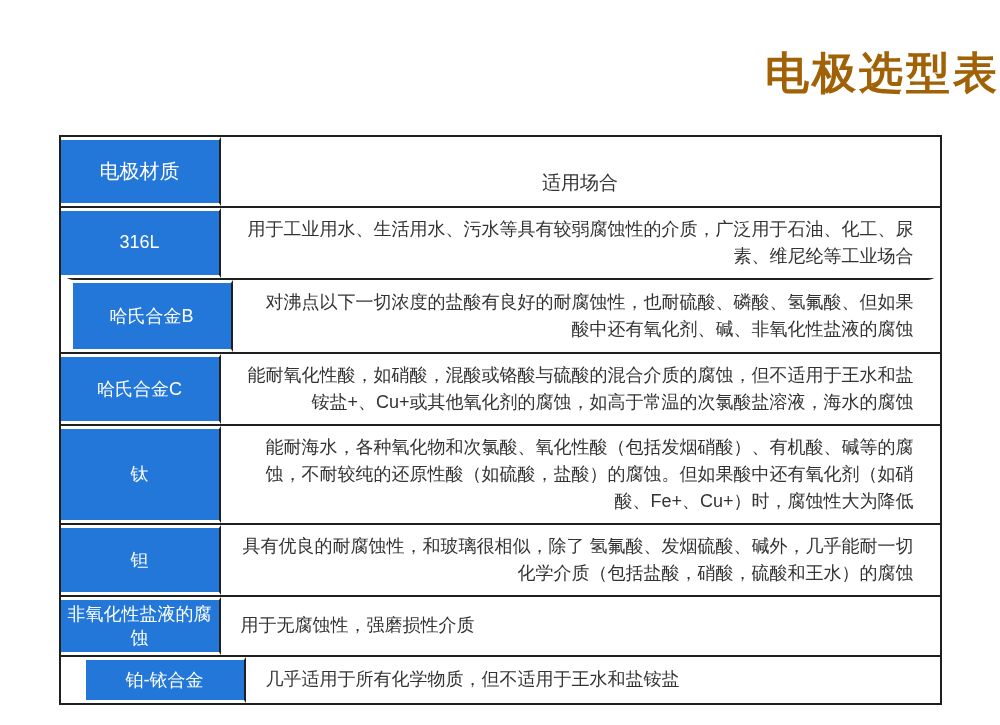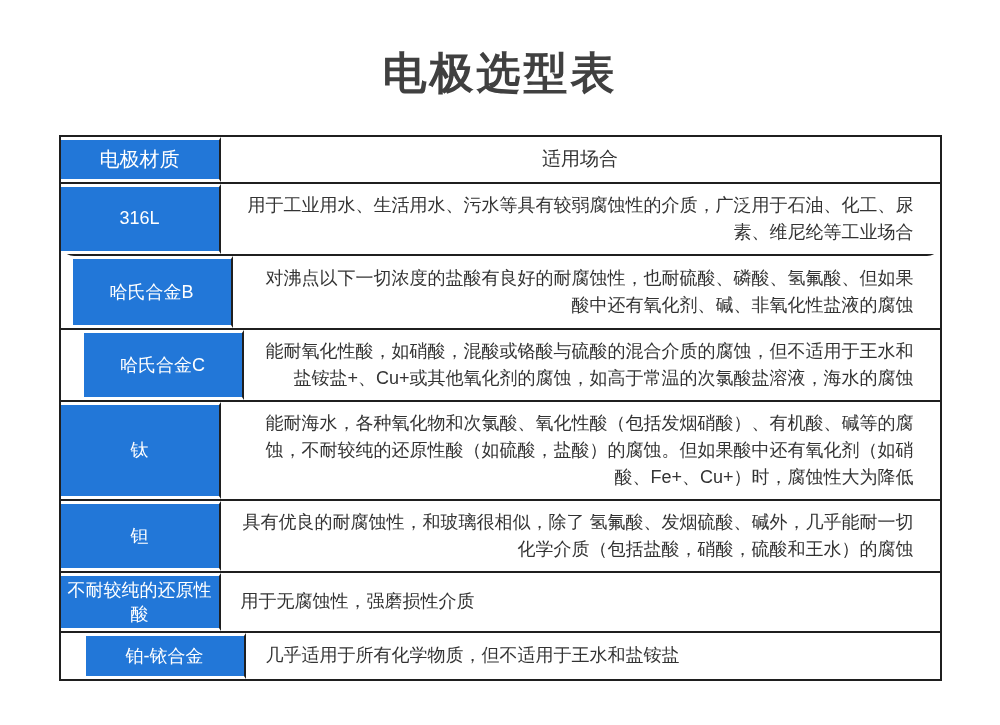--- a/index.html
+++ b/index.html
@@ -6,24 +6,24 @@
   html, body {
     width: 1000px; height: 725px;
     background: #ffffff;
     font-family: "Liberation Sans", "DejaVu Sans", sans-serif;
     overflow: hidden;
   }
   .page { position: relative; width: 1000px; height: 725px; background: #fff; }
 
   .page-title {
     margin-top: 44px;
-    text-align: center;
+    text-align: right;
     font-size: 44px;
     font-weight: 900;
-    color: #404040;
+    color: #a16207;
     letter-spacing: 3px;
   }
 
   .etable {
     width: 883px;
     margin: 32px auto 0 auto;
     border: 2px solid #1f1f1f;
   }
   .erow { display: flex; align-items: stretch; border-bottom: 2px solid #1f1f1f; }
   .erow:last-child { border-bottom: none; padding-left: 25px; }
@@ -49,27 +49,27 @@
     color: #333333;
     font-size: 18px;
     line-height: 1.5;
     display: flex;
     align-items: center;
     padding: 8px 26px 8px 20px;
     text-align: right;
   }
 
   .erow.header .cell-mat { font-size: 20px; }
-  .erow.header .cell-app { justify-content: center; text-align: center; font-size: 19px; padding: 8px 10px; }
+  .erow.header .cell-app { justify-content: center; text-align: center; font-size: 19px; padding: 8px 10px; margin-top: 24px; }
 
   
   .erow.header   { min-height: 44px; }
   .erow.r0 { min-height: 70px; border-radius: 13px; }
   .erow.r1 { min-height: 74px; padding-left: 12px; }
-  .erow.r2 { min-height: 64px; padding-left: 23px; }
+  .erow.r2 { min-height: 64px; }
   .erow.r3 { min-height: 88px; }
   .erow.r4 { min-height: 64px; }
   .erow.r5 { min-height: 36px; }
   .erow.r6 { min-height: 46px; }
 </style>
 </head>
 <body>
 
 <div class="page">
 
@@ -101,21 +101,21 @@
       <div class="cell-mat">钛</div>
       <div class="cell-app">能耐海水，各种氧化物和次氯酸、氧化性酸（包括发烟硝酸）、有机酸、碱等的腐蚀，不耐较纯的还原性酸（如硫酸，盐酸）的腐蚀。但如果酸中还有氧化剂（如硝酸、Fe+、Cu+）时，腐蚀性大为降低</div>
     </div>
 
     <div class="erow r4">
       <div class="cell-mat">钽</div>
       <div class="cell-app">具有优良的耐腐蚀性，和玻璃很相似，除了 氢氟酸、发烟硫酸、碱外，几乎能耐一切化学介质（包括盐酸，硝酸，硫酸和王水）的腐蚀</div>
     </div>
 
     <div class="erow r5">
-      <div class="cell-mat">不耐较纯的还原性酸</div>
+      <div class="cell-mat">非氧化性盐液的腐蚀</div>
       <div class="cell-app">用于无腐蚀性，强磨损性介质</div>
     </div>
 
     <div class="erow r6">
       <div class="cell-mat">铂-铱合金</div>
       <div class="cell-app">几乎适用于所有化学物质，但不适用于王水和盐铵盐</div>
     </div>
 
   </div>
 

